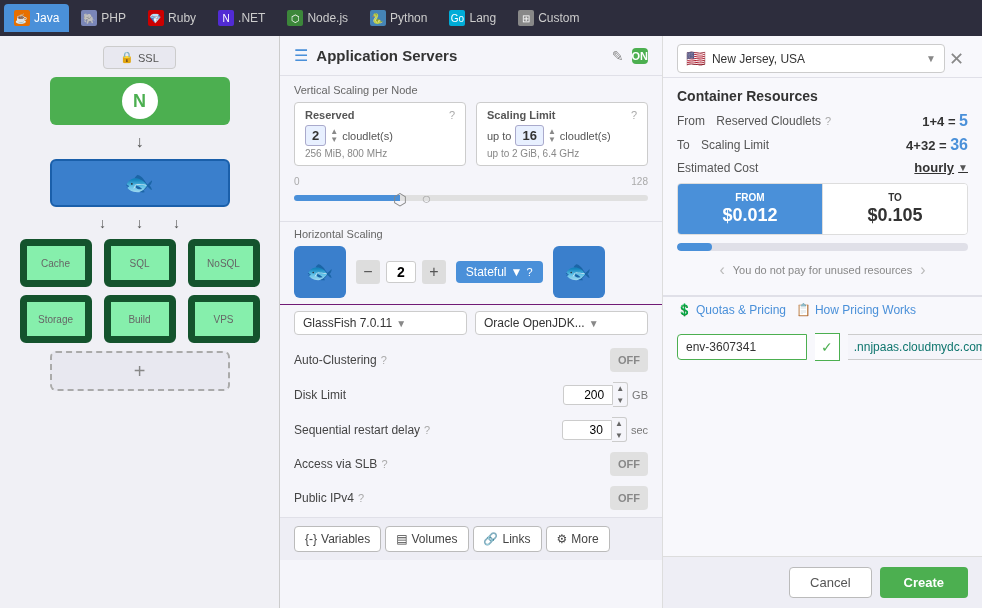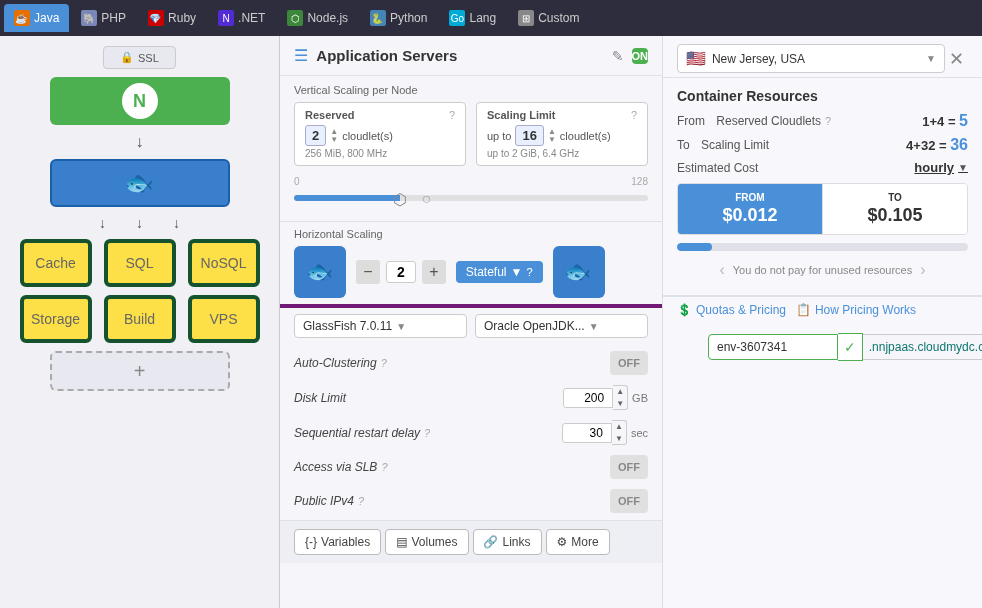--- a/index.html
+++ b/index.html
@@ -140,28 +140,28 @@
       font-size: 14px;
     }
 
     .bottom-nodes {
       display: flex;
       gap: 12px;
     }
     .bottom-node {
       width: 72px;
       height: 48px;
-      background: #fde047;
-      border: 4px solid #14532d;
+      background: #86efac;
+      border: 7px solid #14532d;
       border-radius: 6px;
       display: flex;
       align-items: center;
       justify-content: center;
       color: #666;
-      font-size: 14px;
+      font-size: 10px;
       cursor: pointer;
     }
     .bottom-nodes2 {
       display: flex;
       gap: 12px;
     }
 
     .add-btn {
       width: 180px;
       height: 40px;
@@ -391,21 +391,21 @@
       align-items: center;
       justify-content: center;
       color: #fff;
       font-size: 22px;
     }
 
     .server-selects {
       display: flex;
       gap: 8px;
       padding: 6px 14px;
-      border-top: 4px solid #701a75;
+      border-top: 1px solid #701a75;
     }
     .server-select {
       background: #fff;
       border: 1px solid #ccc;
       border-radius: 4px;
       padding: 4px 8px;
       font-size: 12px;
       color: #333;
       cursor: pointer;
       display: flex;
@@ -426,21 +426,20 @@
       align-items: center;
       justify-content: space-between;
       padding: 3px 0;
     }
     .settings-row-label {
       font-size: 12px;
       color: #444;
       display: flex;
       align-items: center;
       gap: 4px;
-      font-style: italic;
     }
     .settings-row-value {
       display: flex;
       align-items: center;
       gap: 4px;
     }
     .toggle-off {
       background: #e0e0e0;
       color: #888;
       border-radius: 4px;
@@ -639,22 +638,21 @@
       padding: 10px 14px;
     }
     .env-name-label {
       font-size: 12px;
       color: #444;
       margin-bottom: 6px;
     }
     .env-name-row {
       display: flex;
       align-items: center;
-      gap: 0;
-      margin-left: 31px;
+      gap: 8px;
     }
     .env-input {
       background: #fff;
       border: 1px solid #4caf50;
       border-radius: 4px 0 0 4px;
       padding: 5px 8px;
       font-size: 12px;
       color: #333;
       width: 130px;
     }
@@ -1053,14 +1051,18 @@
     <div class="env-name-section">
       <div class="env-name-row">
         <input class="env-input" type="text" value="env-3607341" style="">
         <span class="env-check">✓</span>
         <span class="env-domain">.nnjpaas.cloudmydc.com</span>
       </div>
     </div>
 
     <div class="right-spacer"></div>
 
+    <div class="action-bar">
+      <button class="cancel-btn">Cancel</button>
+      <button class="create-btn">Create</button>
+    </div>
   </div>
 </div>
 
 </body></html>

